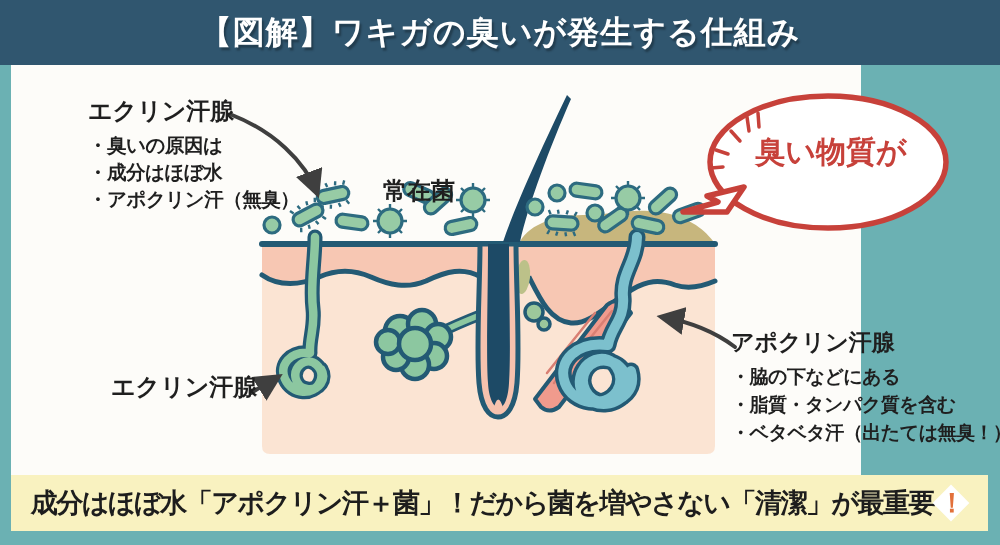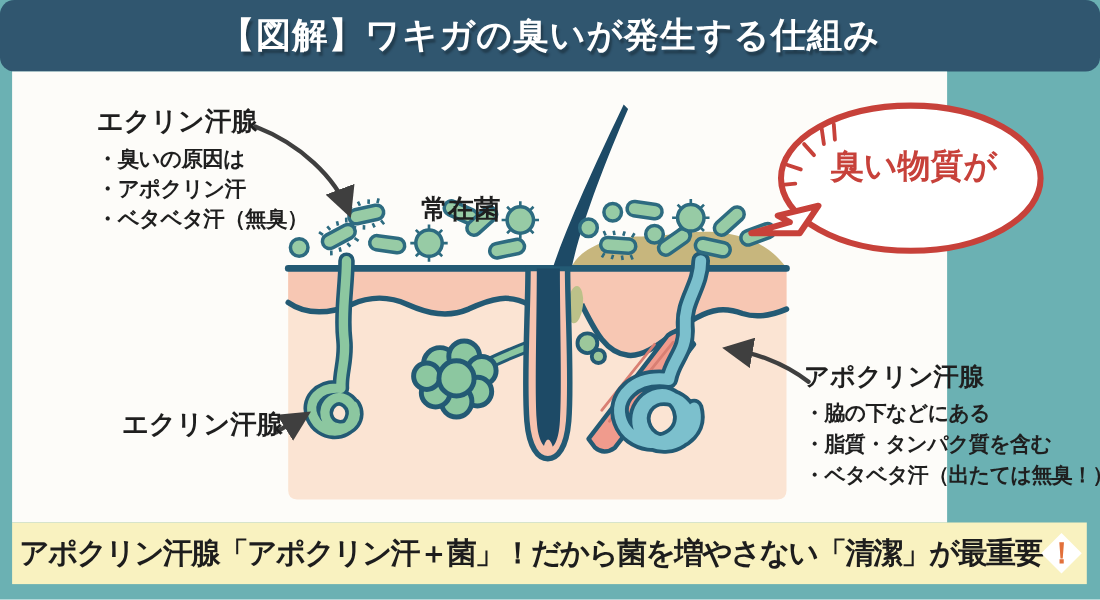--- a/index.html
+++ b/index.html
@@ -1,20 +1,20 @@
 <!DOCTYPE html>
 <html style="--header_bg: #30566f; --frame_teal: #6bb1b3; --card_bg: #fdfcf9; --banner_bg: #f9f2c0; --banner_text: #1d1d1d; --highlight_orange: #e2703a; --text_dark: #1f1f1f; --bubble_red: #c7413a; --arrow_gray: #3f3f3f; --outline_navy: #235a74; --outline_teal: #2d6b80; --skin_light: #fbe4d3; --skin_mid: #f7c7b3; --follicle_pink: #f6c2ae; --bacteria_green: #97cba5; --eccrine_green: #8cc7a0; --apocrine_teal: #7cc0cd; --sebum_khaki: #c7b67d; --muscle_pink: #f09b8d; --hair_navy: #1d4a66;"><head>
 <meta charset="utf-8">
 <style>
   html,body{margin:0;padding:0;}
   body{font-family:"Liberation Sans","DejaVu Sans",sans-serif;}
   .stage{position:relative;width:1000px;height:545px;background:var(--frame_teal,#6bb1b3);overflow:hidden;}
   
   .hdr{position:absolute;left:0;top:0;width:1000px;height:65px;background:var(--header_bg,#30566f);
-       display:flex;align-items:center;justify-content:center;border-radius:13px;}
+       display:flex;align-items:center;justify-content:center;}
   .hdr-title{color:#fff;font-size:32px;font-weight:bold;letter-spacing:1px;
        text-shadow:2px 3px 2px rgba(0,0,0,.3);white-space:nowrap;}
   
   .card{position:absolute;left:11px;top:65px;width:850px;height:410px;background:var(--card_bg,#fdfcf9);text-decoration:underline;}
   .card svg{position:absolute;left:0;top:0;}
   
   .dermis{fill:var(--skin_light,#fbe4d3);}
   .epi{fill:var(--skin_mid,#f7c7b3);}
   .wave{stroke:var(--outline_navy,#235a74);stroke-width:5;fill:none;stroke-linecap:round;}
   .sline{stroke:var(--outline_navy,#235a74);stroke-width:6;fill:none;stroke-linecap:round;}
@@ -189,37 +189,37 @@
           <path class="spark" d="M720,66 L729,76"></path>
           <path class="spark" d="M705,85 L717,89"></path>
           <path class="spark" d="M700,103 L712,102"></path>
         </g>
       </g>
     </svg>
 
     <div class="lbl" style="left:77px;top:32px;">
       <div class="h">エクリン汗腺</div>
       <div class="b">・臭いの原因は</div>
-      <div class="b">・アポクリン汗</div>
-      <div class="b">・ベタベタ汗（無臭）</div>
+      <div class="b">・成分はほぼ水</div>
+      <div class="b">・アポクリン汗（無臭）</div>
     </div>
 
     <div class="lbl zaikin" style="left:372px;top:80px;">常在菌</div>
 
     <div class="bubble-text">
       <div>臭い物質が</div>
     </div>
 
     <div class="lbl ecc-b" style="left:100px;top:308px;">エクリン汗腺</div>
 
     <div class="lbl apo" style="left:720px;top:264px;">
       <div class="h">アポクリン汗腺</div>
       <div class="b">・脇の下などにある</div>
       <div class="b">・脂質・タンパク質を含む</div>
       <div class="b">・ベタベタ汗（出たては無臭！）</div>
     </div>
   </div>
 
   <div class="banner">
-    <div class="banner-text"><span>アポクリン汗腺「アポクリン汗＋菌」！だから菌を増やさない「清潔」が最重要</span><span class="excl-wrap"><span class="excl-diamond"></span><span class="excl">！</span></span></div>
+    <div class="banner-text"><span>成分はほぼ水「アポクリン汗＋菌」！だから菌を増やさない「清潔」が最重要</span><span class="excl-wrap"><span class="excl-diamond"></span><span class="excl">！</span></span></div>
   </div>
 
 </div>
 
 </body></html>

